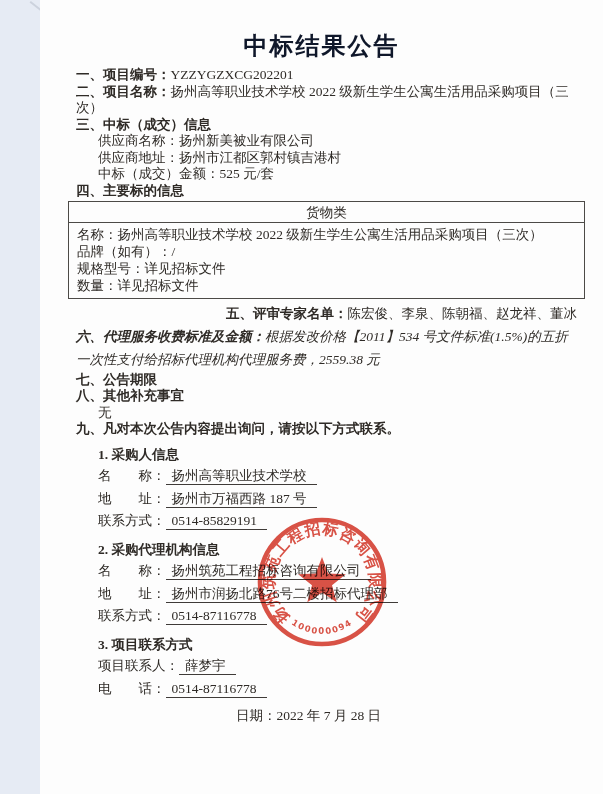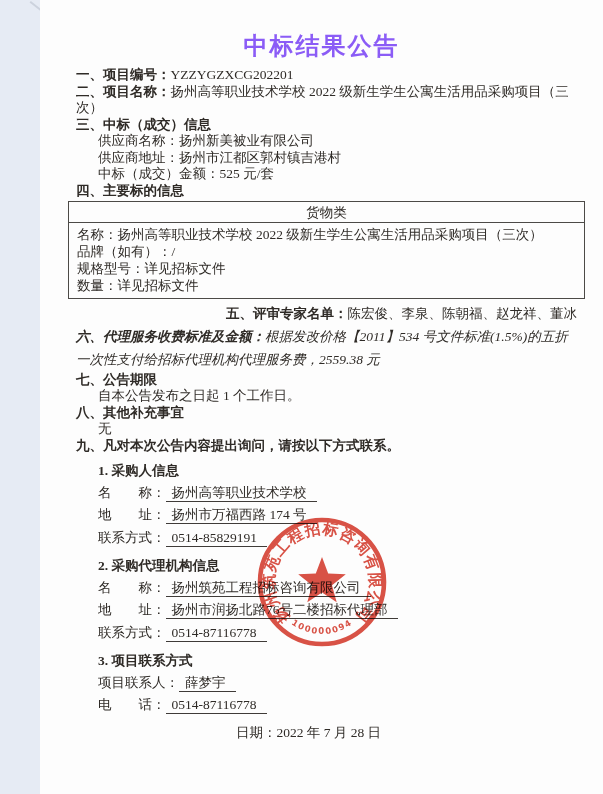--- a/index.html
+++ b/index.html
@@ -18,21 +18,21 @@
   .corner-artifact {
     position: absolute; left: 27px; top: 10px; width: 30px; height: 2px;
     background: #ccd2dd; transform: rotate(38deg);
   }
   .page {
     position: absolute; left: 40px; top: 0; width: 563px; height: 794px;
     background: #fdfdfd;
   }
   .title {
     margin-top: 30px; text-align: center;
-    font-size: 24px; font-weight: 700; letter-spacing: 2px; color: #8b5cf6;
+    font-size: 24px; font-weight: 700; letter-spacing: 2px; color: #0f172a;
   }
   .doc {
     margin: 5px 26px 0 36px;
     font-size: 13.5px; line-height: 16.5px;
   }
   .line { margin: 0; }
   .b { font-weight: 700; }
   .indent { margin-left: 22px; }
   .table {
     margin: 2px -8px 3px -8px;
@@ -100,33 +100,32 @@
           <p class="trow">规格型号：详见招标文件</p>
           <p class="trow">数量：详见招标文件</p>
         </div>
       </div>
 
       <p class="line sec5"><span class="b">五、评审专家名单：</span><span>陈宏俊、李泉、陈朝福、赵龙祥、董冰</span></p>
 
       <p class="line sec6"><span class="b">六、代理服务收费标准及金额：</span><span>根据发改价格【2011】534 号文件标准(1.5%)的五折一次性支付给招标代理机构代理服务费，2559.38 元</span></p>
 
       <p class="line b">七、公告期限</p>
-      <p class="line indent">自本公告发布之日起 1 个工作日。</p>
 
       <p class="line b">八、其他补充事宜</p>
       <p class="line indent">无</p>
 
       <p class="line b">九、凡对本次公告内容提出询问，请按以下方式联系。</p>
 
       <div class="contacts">
 
         <div>
           <p class="chead">1. 采购人信息</p>
           <p class="crow"><span>名　　称：</span><span class="u">扬州高等职业技术学校</span></p>
-          <p class="crow"><span>地　　址：</span><span class="u">扬州市万福西路 174 号</span></p>
+          <p class="crow"><span>地　　址：</span><span class="u">扬州市万福西路 187 号</span></p>
           <p class="crow"><span>联系方式：</span><span class="u">0514-85829191</span></p>
         </div>
 
         <div>
           <p class="chead">2. 采购代理机构信息</p>
           <p class="crow"><span>名　　称：</span><span class="u">扬州筑苑工程招标咨询有限公司</span></p>
           <p class="crow"><span>地　　址：</span><span class="u">扬州市润扬北路76号二楼招标代理部</span></p>
           <p class="crow"><span>联系方式：</span><span class="u">0514-87116778</span></p>
         </div>
 

